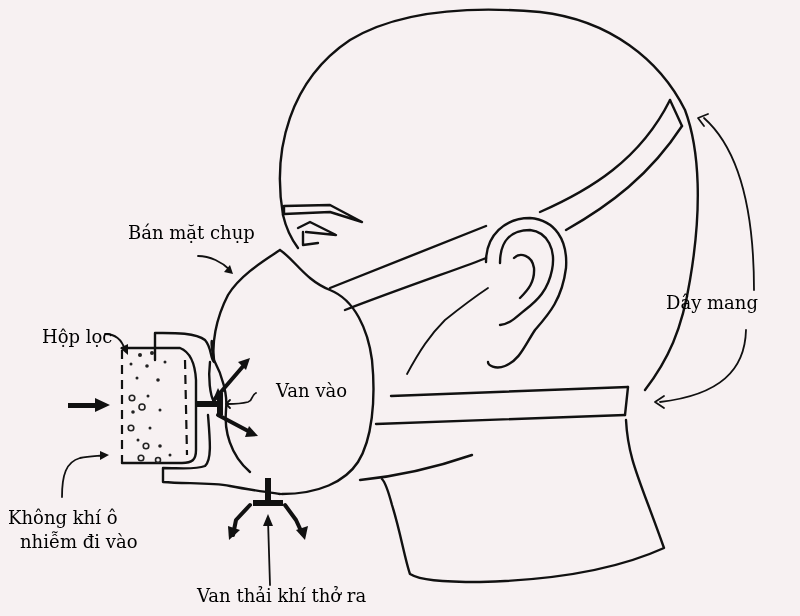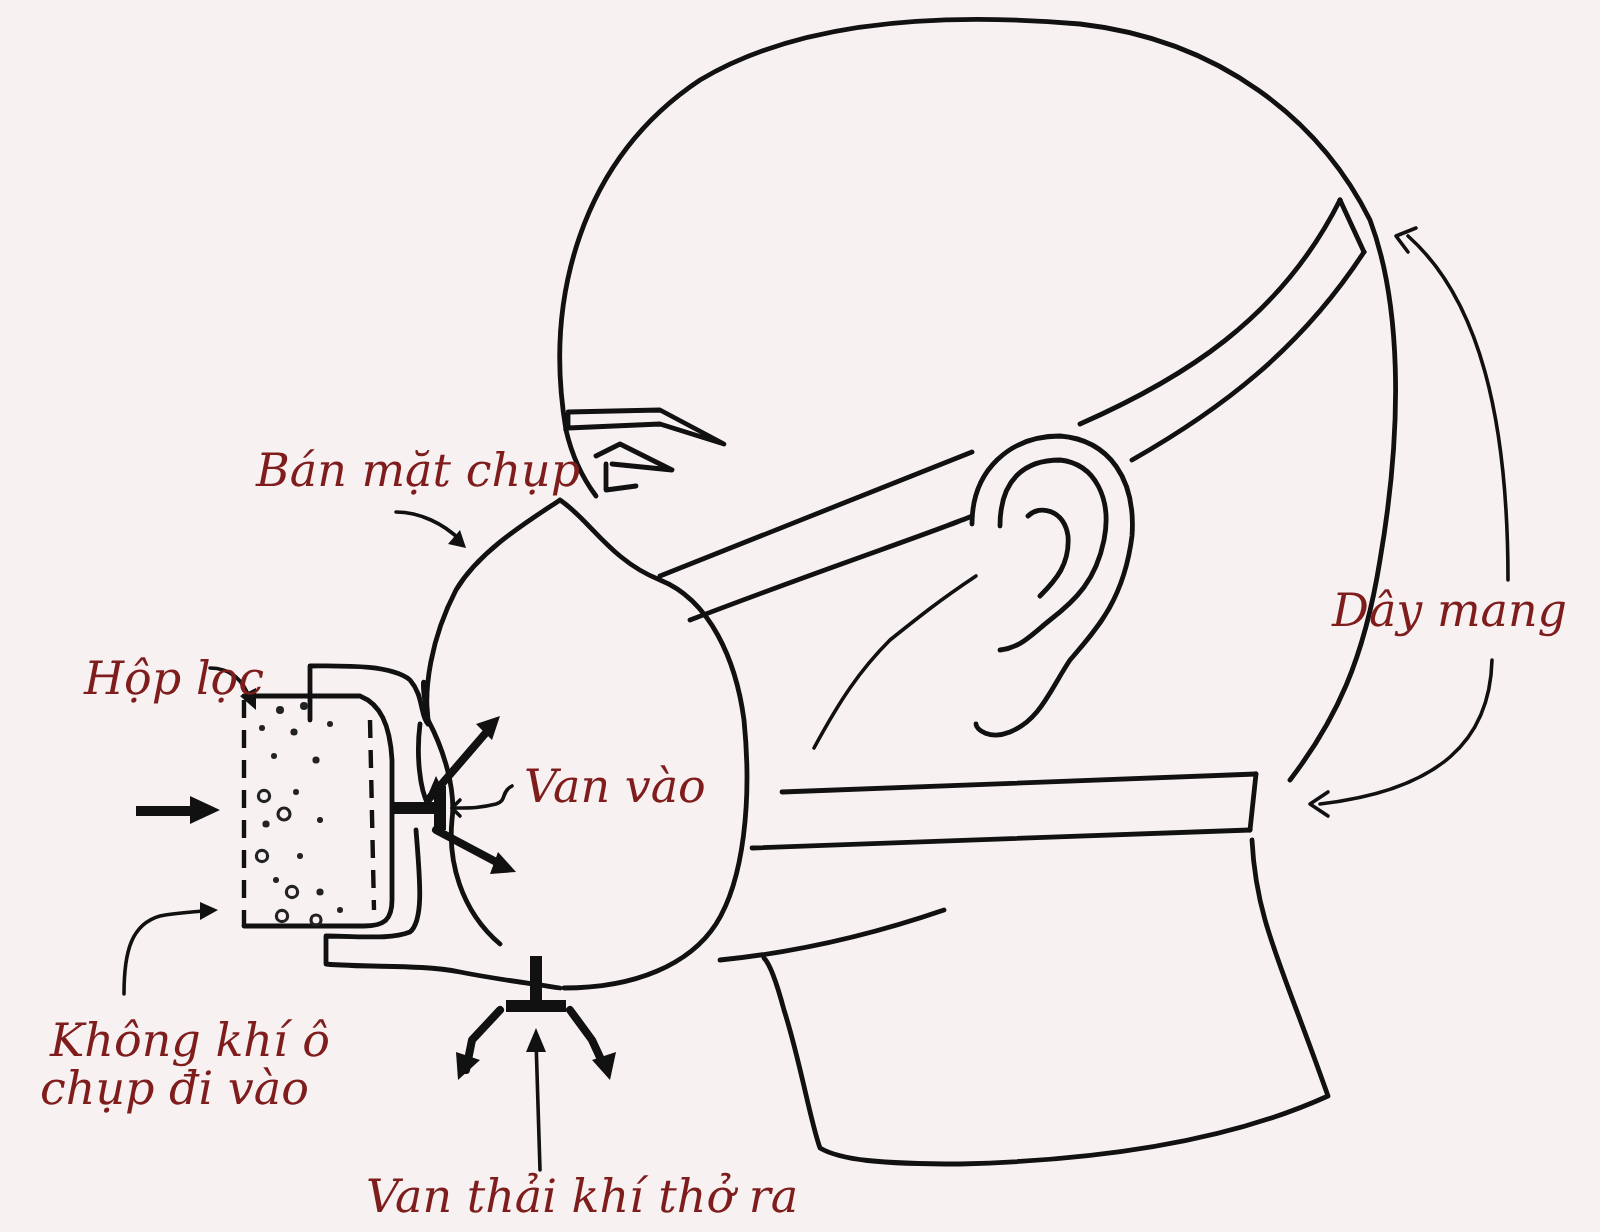--- a/index.html
+++ b/index.html
@@ -5,23 +5,22 @@
     html, body { margin: 0; padding: 0; }
     body {
       width: 800px; height: 616px; overflow: hidden;
       background: #f7f1f2;
       position: relative;
     }
     #canvas { position: absolute; left: 0; top: 0; width: 800px; height: 616px; }
     .lbl {
       position: absolute;
       font-family: "DejaVu Serif", "Liberation Serif", serif;
-      font-style: italic;
-      font-size: 23px;
-      color: #7f1d1d;
+      font-size: 18px;
+      color: #000000;
       white-space: nowrap;
       line-height: 1.15;
     }
     .ink { fill: none; stroke: #111; stroke-width: 2.4; stroke-linecap: round; stroke-linejoin: round; }
     .ink-thin { fill: none; stroke: #111; stroke-width: 1.8; stroke-linecap: round; stroke-linejoin: round; }
     .solid { fill: #111; stroke: none; }
     .dash { fill: none; stroke: #111; stroke-width: 2.2; stroke-dasharray: 9 6; }
     .dot { fill: none; stroke: #222; stroke-width: 1.6; }
     .dotf { fill: #222; }
   </style>
@@ -155,17 +154,17 @@
   <g>
     <path class="ink-thin" d="M754,290 C754,210 740,150 704,118"></path>
     <path class="ink-thin" d="M708,114 L698,118 L704,126"></path>
     <path class="ink-thin" d="M746,330 C745,370 720,395 660,402"></path>
     <path class="ink-thin" d="M664,396 L655,402 L664,408"></path>
   </g>
 </svg>
 
 <div class="lbl" style="left:128px; top:223px;">Bán mặt chụp</div>
 <div class="lbl" style="left:42px; top:327px;">Hộp lọc</div>
-<div class="lbl" style="left:262px; top:381px;">Van vào</div>
+<div class="lbl" style="left:276px; top:381px;">Van vào</div>
 <div class="lbl" style="left:666px; top:293px;">Dây mang</div>
-<div class="lbl" style="left:25px; top:508px;">Không khí ô</div>
-<div class="lbl" style="left:20px; top:532px;">chụp đi vào</div>
-<div class="lbl" style="left:183px; top:586px;text-align:center;">Van thải khí thở ra</div>
+<div class="lbl" style="left:8px; top:508px;">Không khí ô</div>
+<div class="lbl" style="left:20px; top:532px;">nhiễm đi vào</div>
+<div class="lbl" style="left:197px; top:586px;text-align:center;">Van thải khí thở ra</div>
 
 </body></html>

